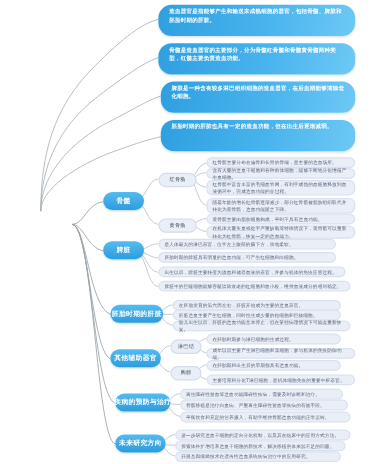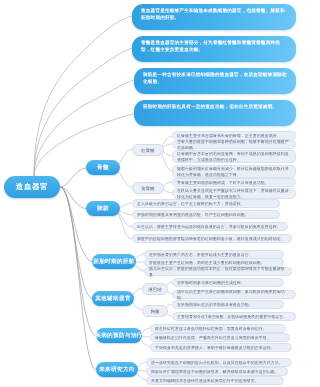--- a/index.html
+++ b/index.html
@@ -148,21 +148,20 @@
       <path d="M134,336 C142,336 142,329 150,328"></path>
       <path d="M134,336 C142,336 142,337 150,337"></path>
       <path d="M134,336 C142,336 142,346 150,347"></path>
 
       <path d="M130,370 C138,370 138,363 146,362"></path>
       <path d="M130,370 C138,370 138,371 146,371"></path>
       <path d="M130,370 C138,370 138,379 146,380"></path>
     </g>
   </svg>
 
-  <div class="root">造血器官</div>
 
   <div class="card" style="left:132px;top:4px;width:164px;height:26px;">造血器官是指能够产生和输送未成熟细胞的器官，包括骨髓、脾脏和胚胎时期的肝脏。</div>
   <div class="card" style="left:132px;top:36px;width:164px;height:26px;">骨髓是造血器官的主要部分，分为骨髓红骨髓和骨髓黄骨髓两种类型，红髓主要负责造血功能。</div>
   <div class="card" style="left:134px;top:68px;width:162px;height:26px;">脾脏是一种含有较多淋巴组织细胞的造血器官，在后血期能够清除老化细胞。</div>
   <div class="card" style="left:134px;top:100px;width:162px;height:26px;">胚胎时期的肝脏也具有一定的造血功能，但在出生后逐渐减弱。</div>
 
   <div class="branch" style="left:86px;top:160px;width:26px;">骨髓</div>
   <div class="sub" style="left:132px;top:144px;width:24px;">红骨髓</div>
   <div class="sub" style="left:132px;top:182px;width:24px;">黄骨髓</div>
 

